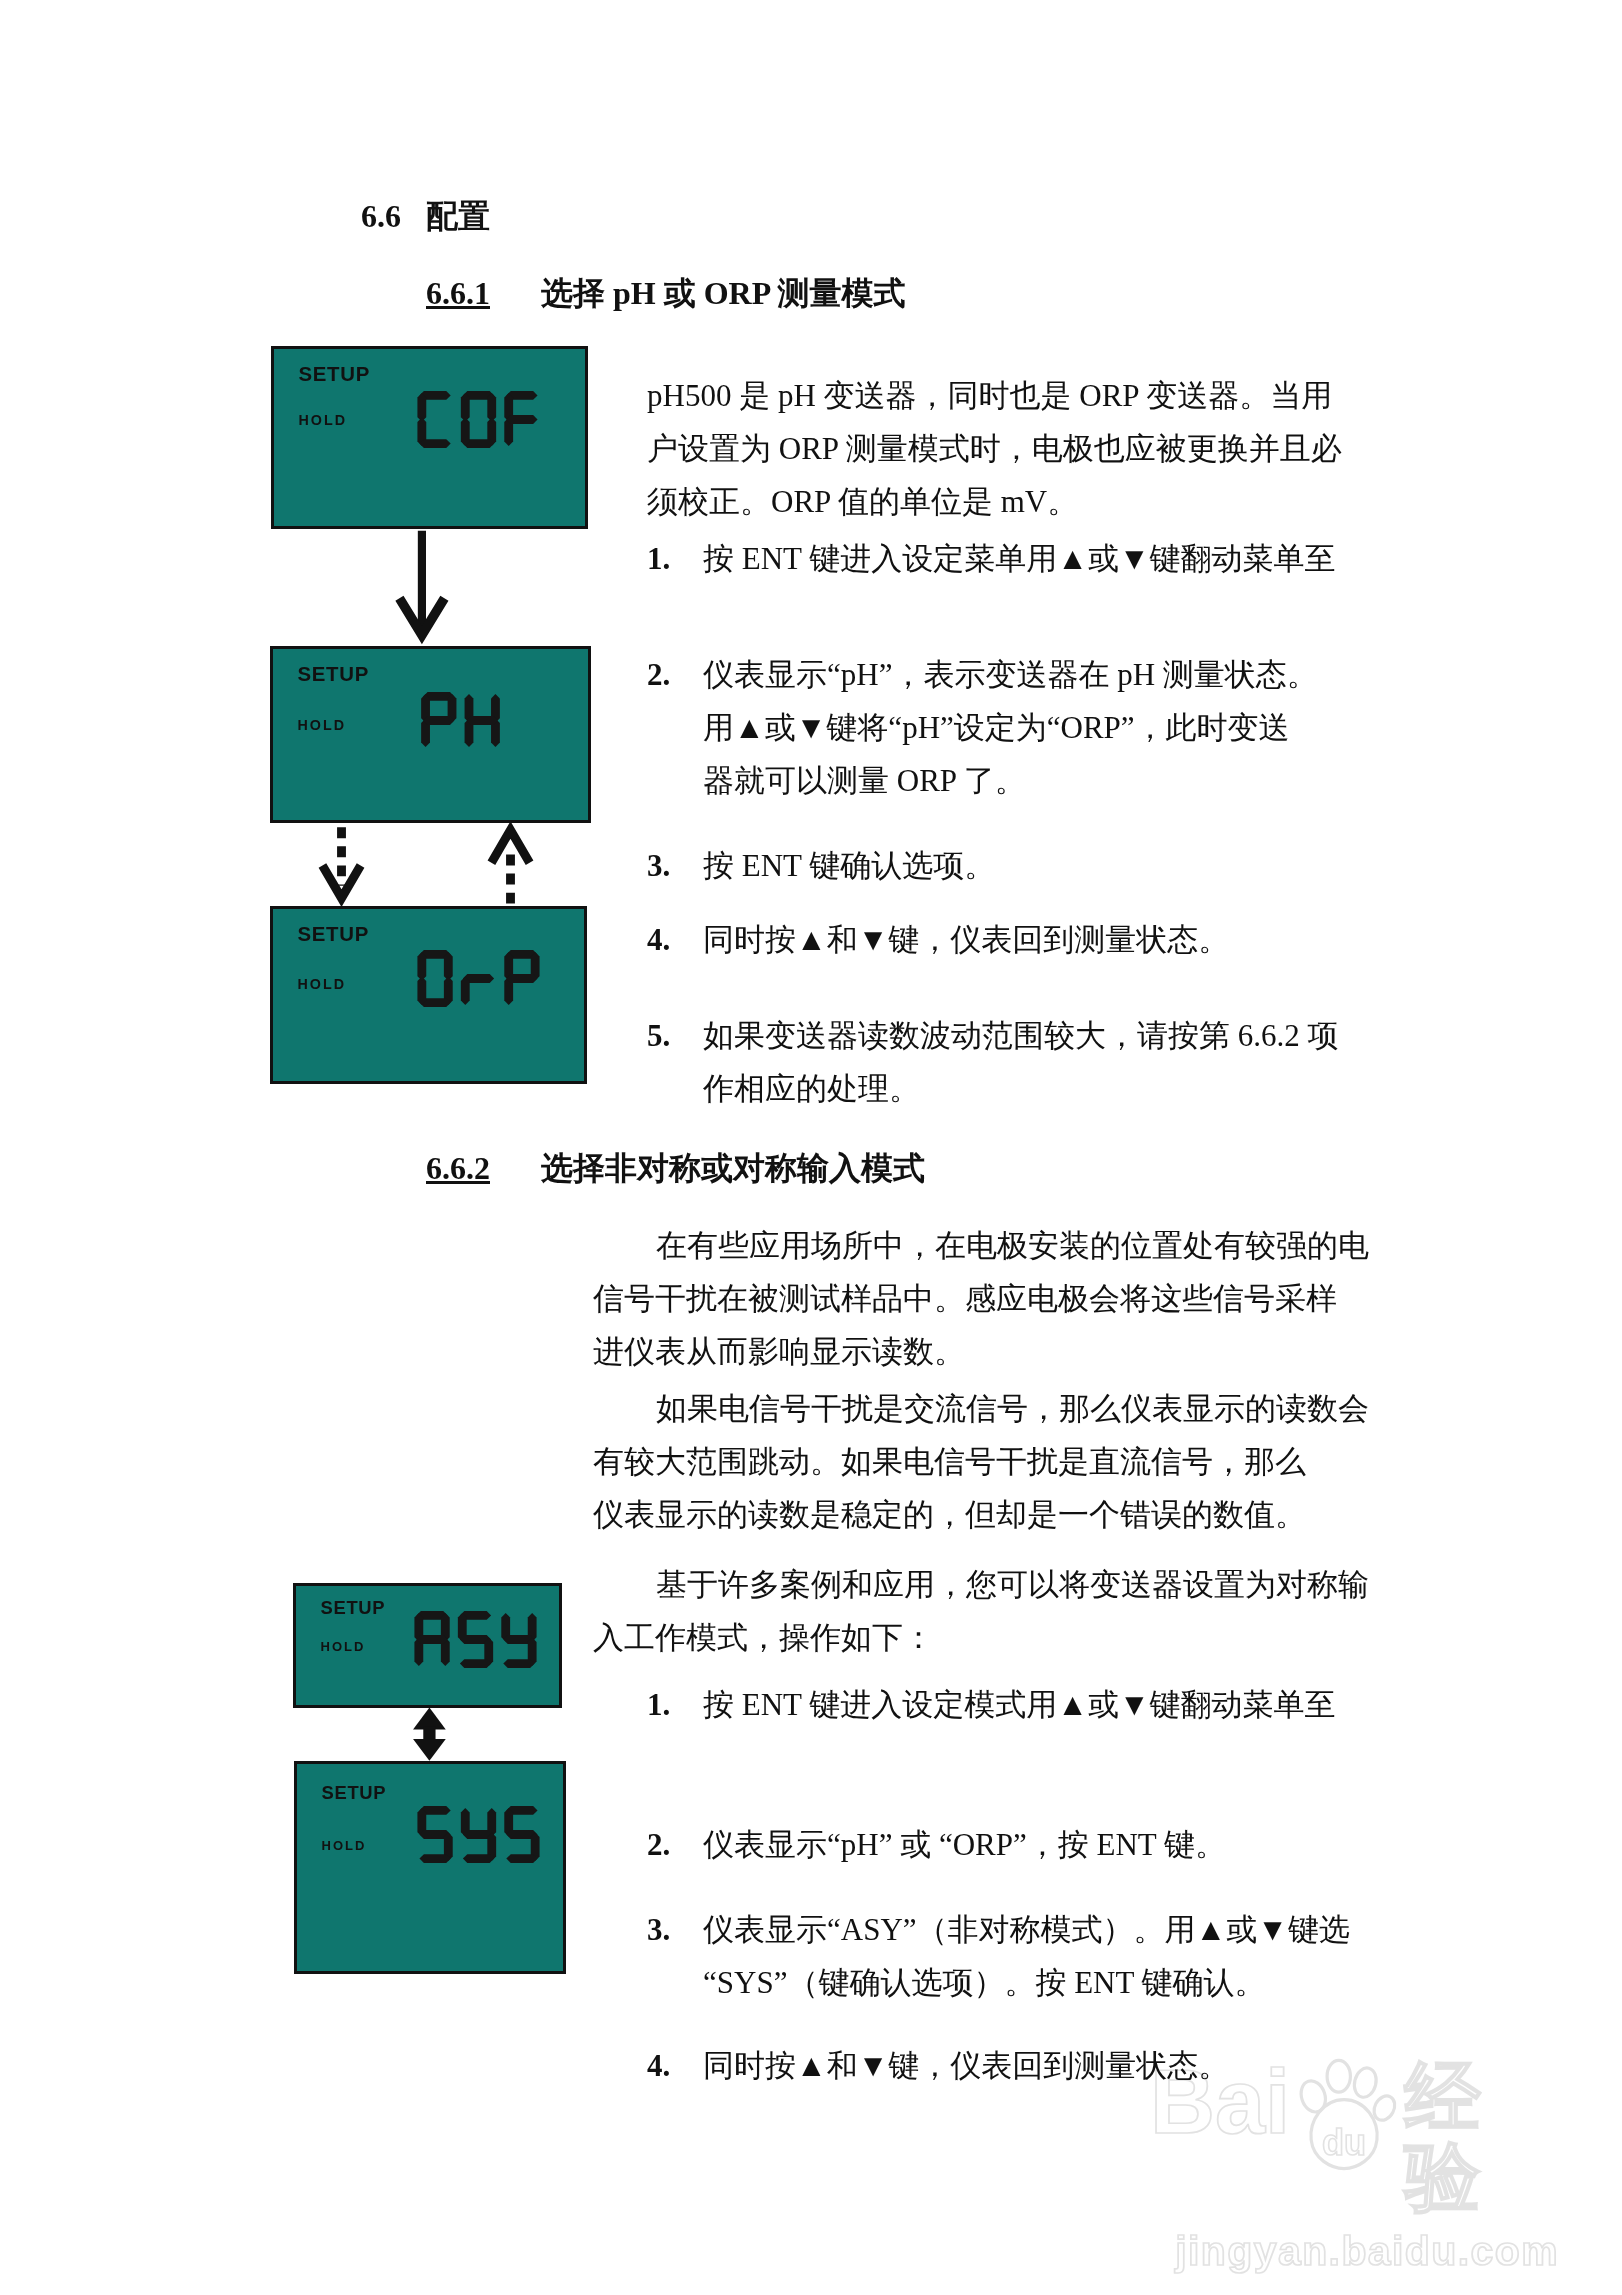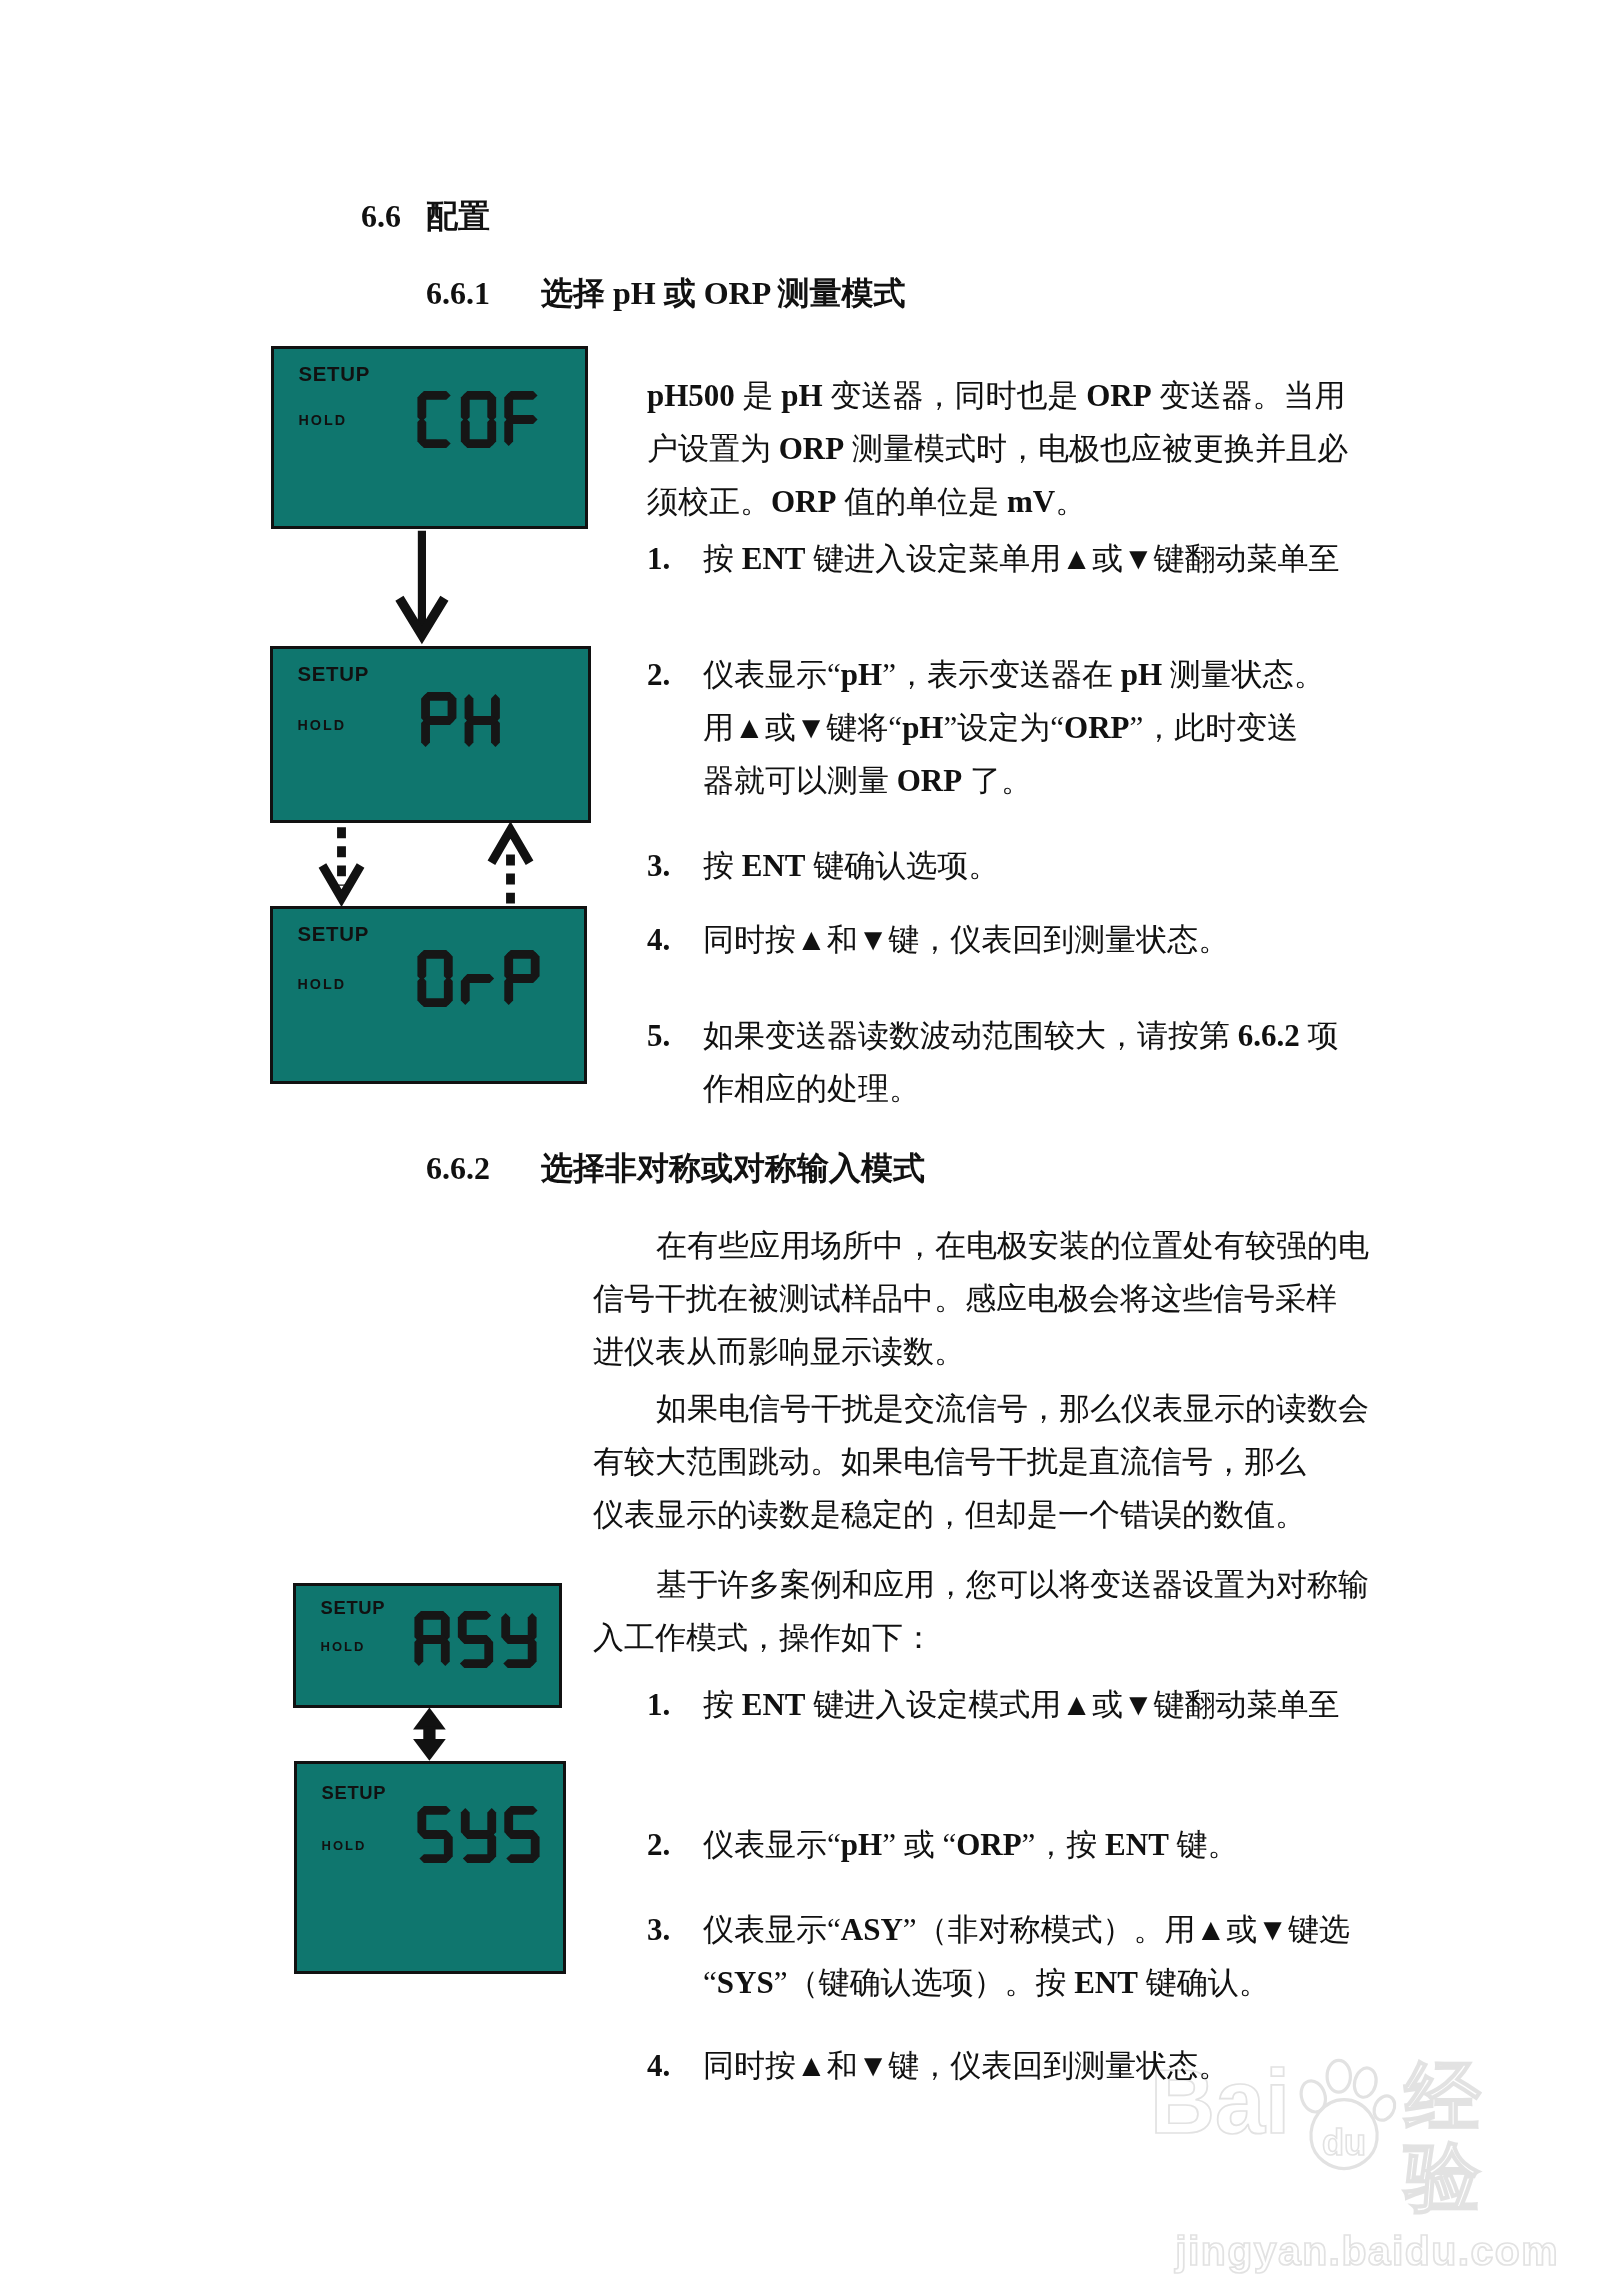--- a/index.html
+++ b/index.html
@@ -6,25 +6,25 @@
   #page{
     position:relative;width:1622px;height:2295px;background:#ffffff;
     color:#111;font-family:"Liberation Serif","DejaVu Serif",serif;
     overflow:hidden;
   }
   .abs{position:absolute;}
   
   .heading{position:absolute;font-weight:700;font-size:32px;line-height:41px;white-space:nowrap;}
   .hnum{display:inline-block;}
   #h66 .hnum{width:65px;}
-  #h661 .hnum,#h662 .hnum{width:115px;}
+  #h661 .hnum,#h662 .hnum{width:115px;text-decoration:underline;}
   
   .ln{height:53px;line-height:53px;white-space:nowrap;font-size:31px;}
   .ind{text-indent:63px;}
-  .b{font-weight:700;}
+  .b{font-weight:400;}
   .paracol{position:absolute;}
   .item{position:absolute;display:flex;align-items:flex-start;}
   .item .num{display:inline-block;width:56px;font-weight:700;font-size:31px;height:53px;line-height:53px;}
   
   .lcd{position:absolute;border:3.4px solid #111;background:#0f766e;box-sizing:border-box;padding-left:10px;}
   .lcd .setup{
     position:absolute;left:24.5px;top:13.6px;
     font-family:"Liberation Sans","DejaVu Sans",sans-serif;font-weight:700;font-size:20.4px;letter-spacing:0.7px;
   }
   .lcd .hold{

